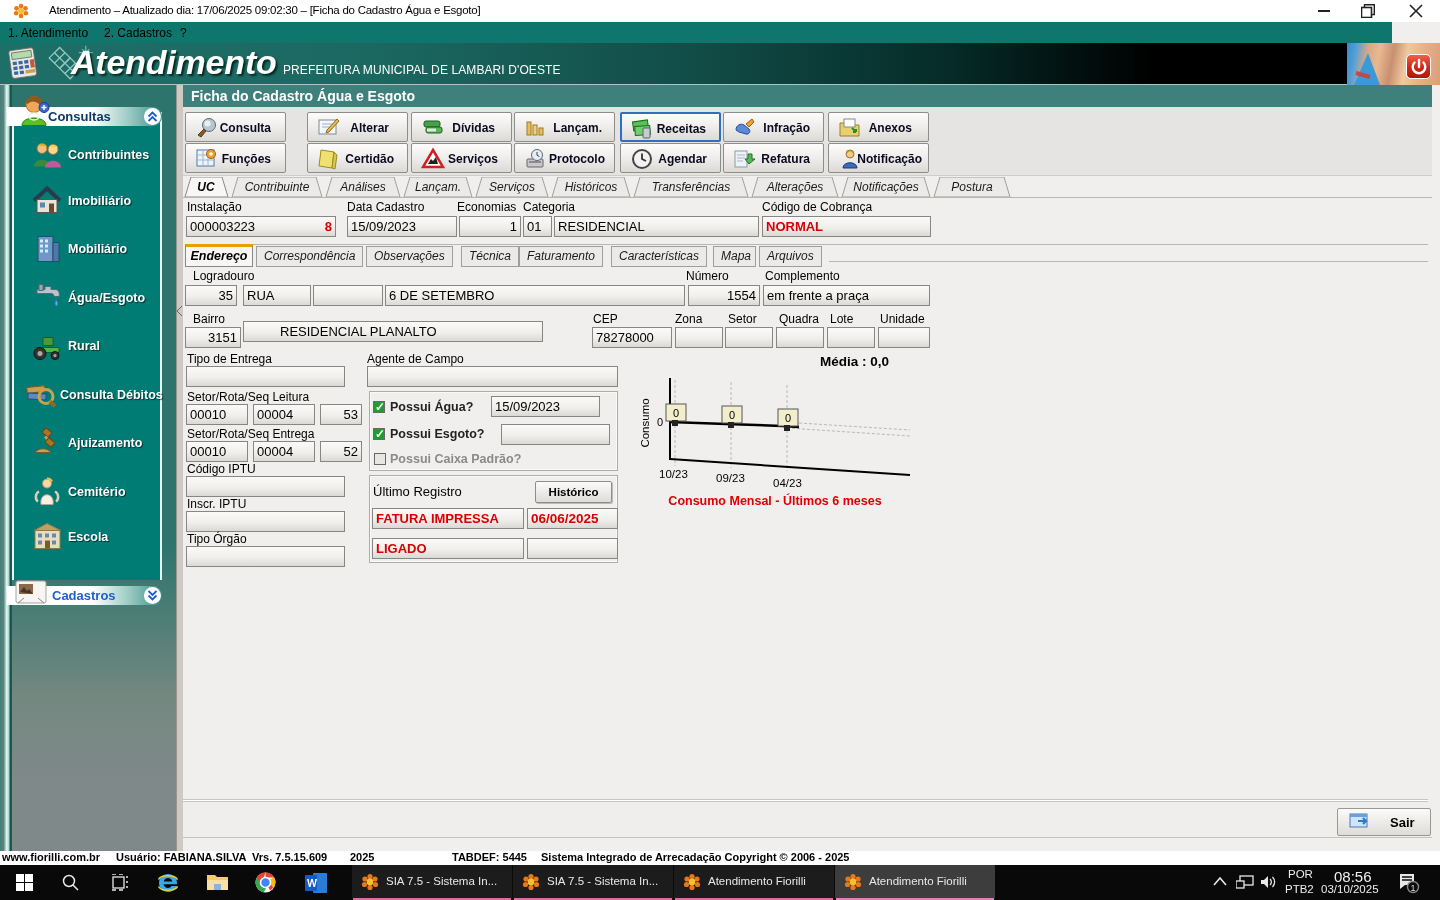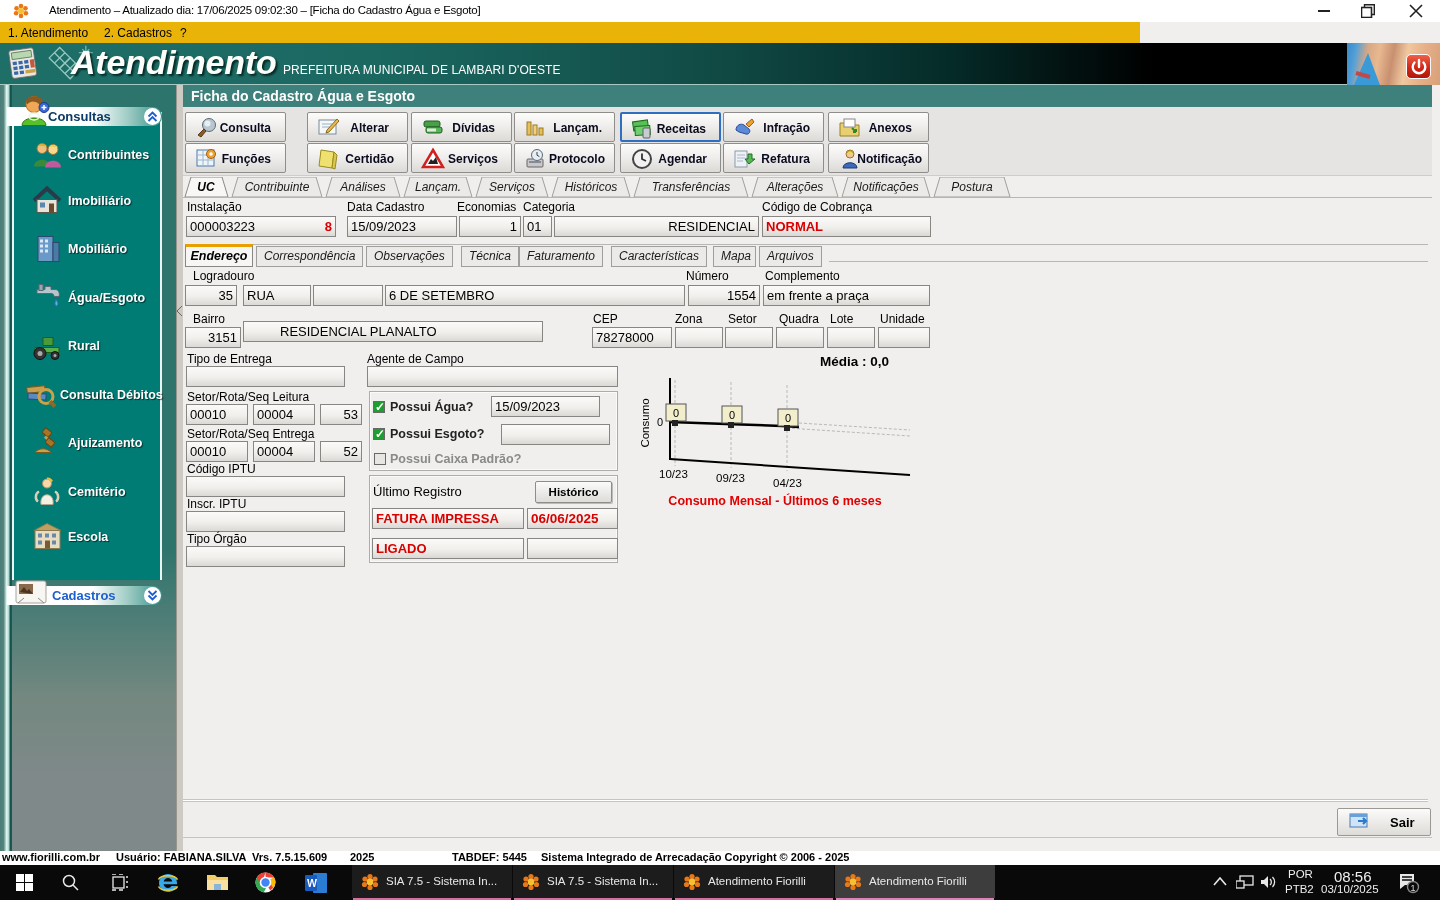--- a/index.html
+++ b/index.html
@@ -3,21 +3,21 @@
 <meta charset="utf-8">
 <style>
   * { margin:0; padding:0; box-sizing:border-box; }
   html,body { width:1440px; height:900px; overflow:hidden; font-family:"Liberation Sans",sans-serif; }
   .abs { position:absolute; }
   #root { position:relative; width:1440px; height:900px; background:#f0efee; }
   
   #titlebar { left:0; top:0; width:1440px; height:22px; background:#ffffff; }
   #titletext { left:49px; top:4px; font-size:11.5px; letter-spacing:-0.25px; color:#000; white-space:nowrap; }
   
-  #menubar { left:0; top:22px; width:1140px; height:21px; background:#eab308; font-size:12px; color:#000; }
+  #menubar { left:0; top:22px; width:1392px; height:21px; background:#0f766e; font-size:12px; color:#000; }
   
   #banner { left:0; top:43px; width:1440px; height:42px;
     background:linear-gradient(90deg,#1e6f68 0%,#1b6861 26%,#124d48 48%,#052b28 66%,#000 80%,#000 100%);
     border-bottom:1px solid #a8c8c2; }
   #bigtitle { left:71px; top:2px; font-size:34px; font-weight:bold; font-style:italic; color:#fdfefa;
     text-shadow:2px 2px 2px rgba(0,30,28,0.85); letter-spacing:-0.2px; line-height:34px; }
   #subtitle { left:283px; top:20px; font-size:12px; color:#fff; letter-spacing:0.1px; }
   
   #sidebar { left:0; top:85px; width:183px; height:766px;
     background:linear-gradient(180deg,#2c746c 0%,#2c746c 60%,#4f7e77 70%,#748880 80%,#80898a 92%,#80898a 100%); }
@@ -433,21 +433,21 @@
 
     <span class="lab" style="left:4px;top:115px">Instalação</span>
     <span class="lab" style="left:164px;top:115px">Data Cadastro</span>
     <span class="lab" style="left:274px;top:115px">Economias</span>
     <span class="lab" style="left:340px;top:115px">Categoria</span>
     <span class="lab" style="left:579px;top:115px">Código de Cobrança</span>
     <div class="fld" style="left:3px;top:131px;width:150px;">000003223<span style="position:absolute;right:3px;color:#d80000;font-weight:bold">8</span></div>
     <div class="fld" style="left:164px;top:131px;width:110px;">15/09/2023</div>
     <div class="fld r" style="left:276px;top:131px;width:62px;">1</div>
     <div class="fld" style="left:340px;top:131px;width:29px;">01</div>
-    <div class="fld" style="left:371px;top:131px;width:205px;text-align:right;">RESIDENCIAL</div>
+    <div class="fld" style="left:371px;top:131px;width:205px;">RESIDENCIAL</div>
     <div class="fld redtxt" style="left:579px;top:131px;width:169px;">NORMAL</div>
 
     <div class="abs" style="left:2px;top:159px;width:1243px;height:2px;border-top:1px solid #b8b6b2"></div>
     <div class="abs" style="left:646px;top:176px;width:599px;height:2px;border-top:1px solid #b8b6b2"></div>
     <div class="abs tab2" style="left:2px;top:159px;width:68px;height:23px;background:#f7f6f4;border:1px solid #8a8886;border-top:3px solid #e8a000;font-weight:bold;font-style:italic;font-size:12.5px;text-align:center;line-height:19px;">Endereço</div>
     <div class="abs tab2i" style="left:73px;">Correspondência</div>
     <div class="abs tab2i" style="left:183px;">Observações</div>
     <div class="abs tab2i" style="left:278px;">Técnica</div>
     <div class="abs tab2i" style="left:336px;">Faturamento</div>
     <div class="abs tab2i" style="left:428px;">Características</div>

